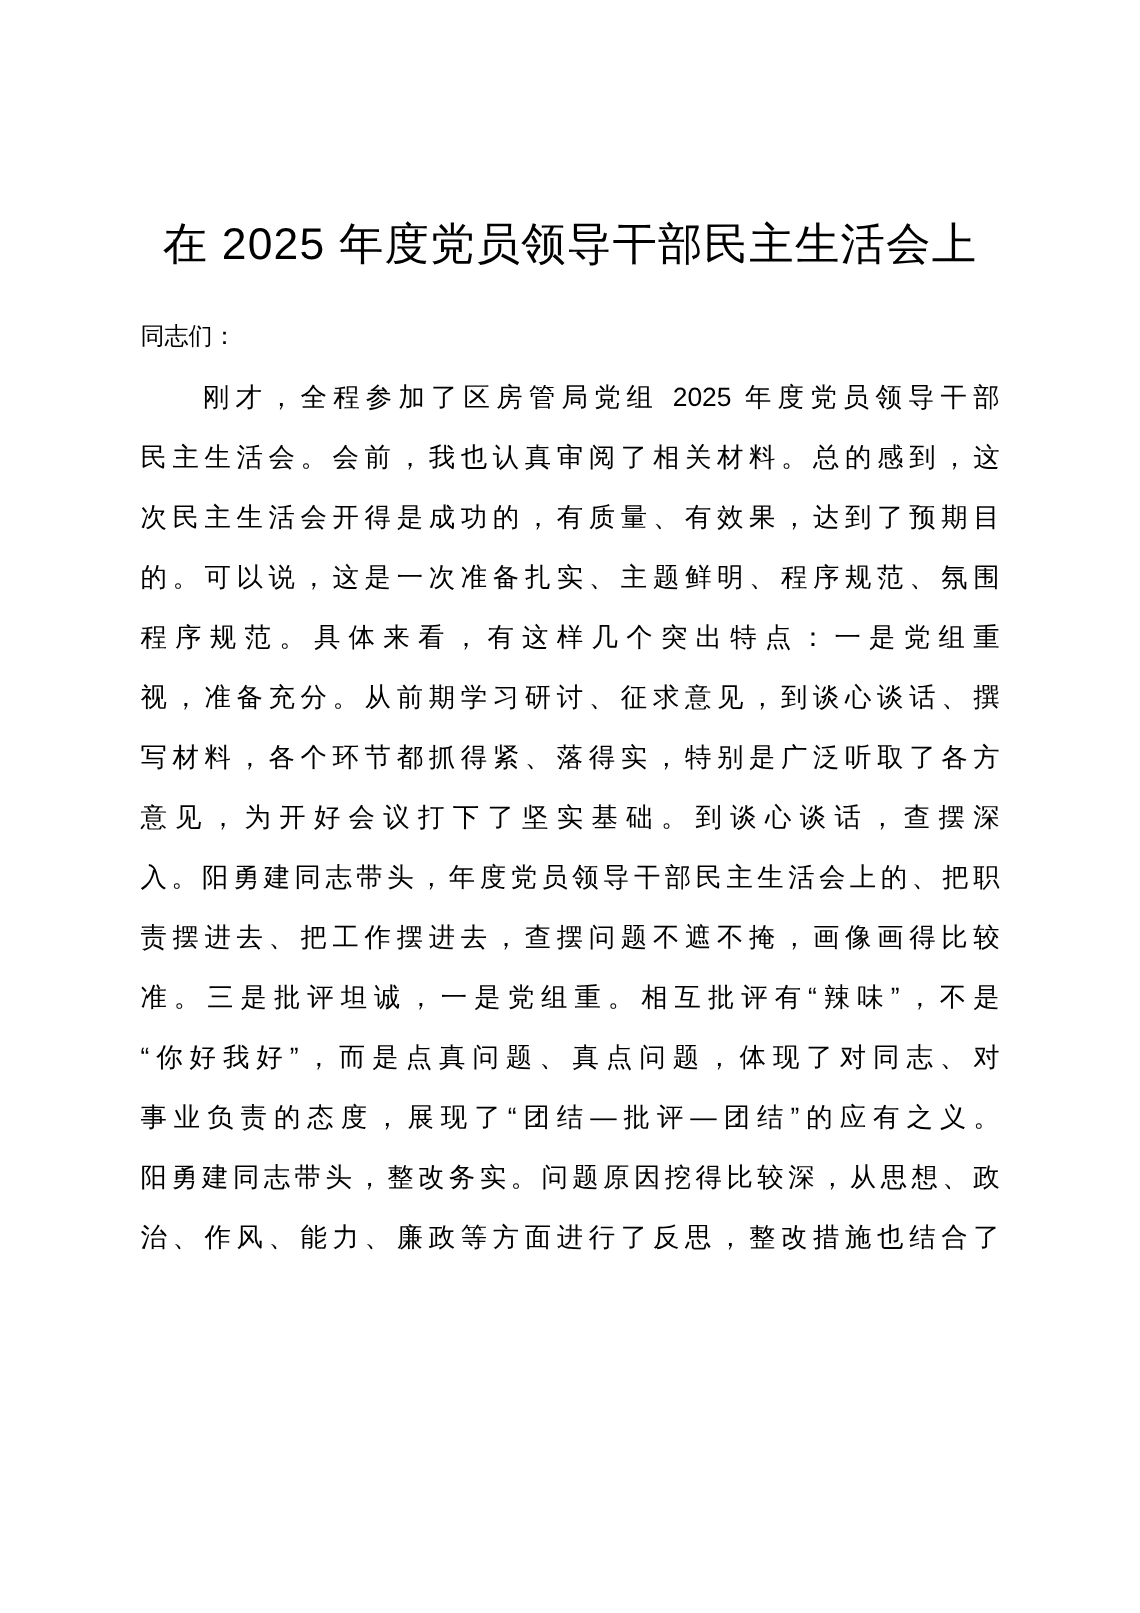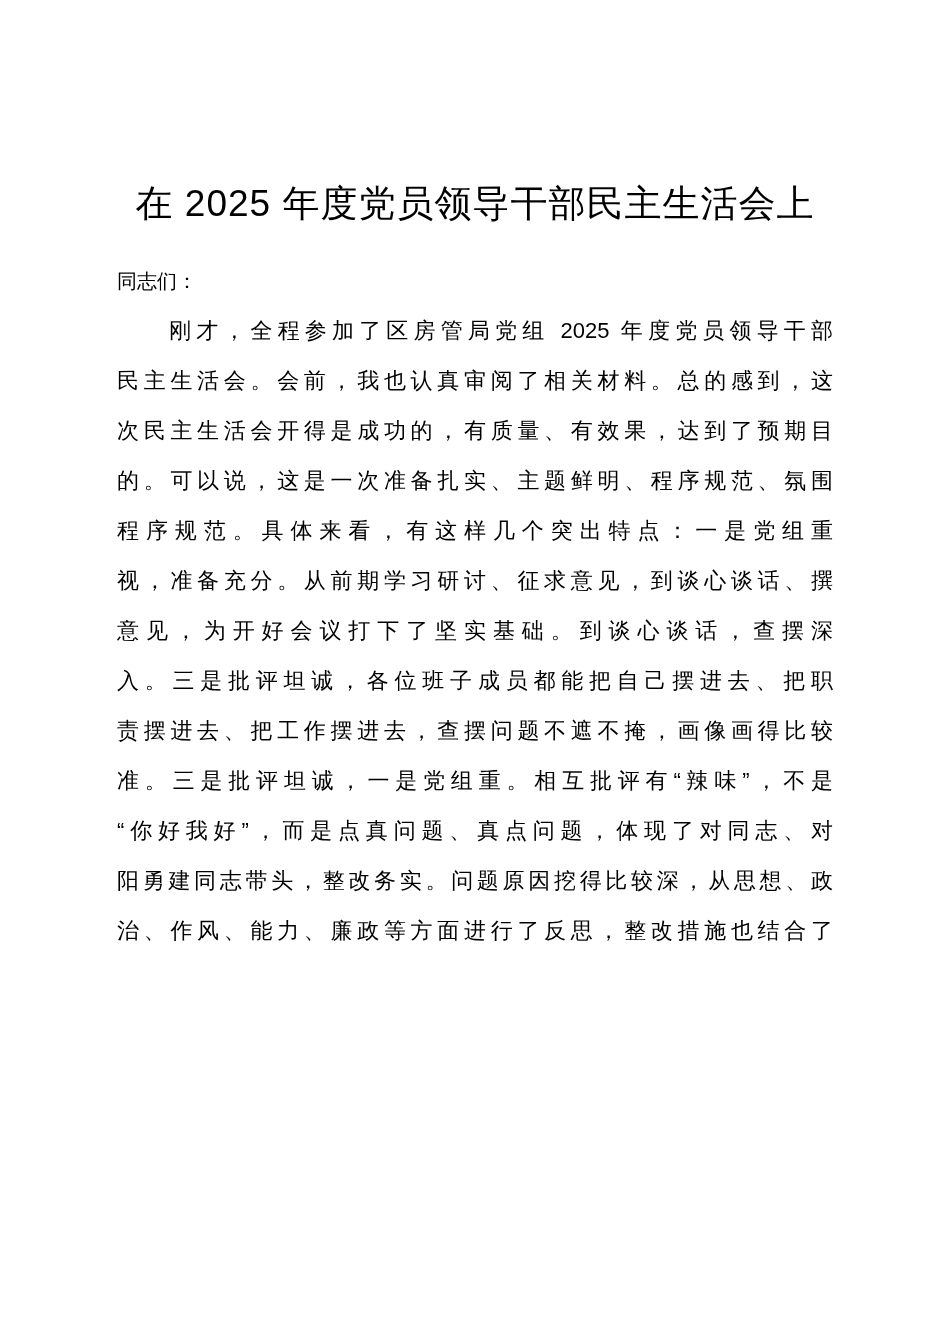--- a/index.html
+++ b/index.html
@@ -66,22 +66,24 @@
 
   <div class="salutation">同志们：</div>
 
   <div class="doc-body">
     <div class="body-line indent">刚才，全程参加了区房管局党组 2025 年度党员领导干部</div>
     <div class="body-line">民主生活会。会前，我也认真审阅了相关材料。总的感到，这</div>
     <div class="body-line">次民主生活会开得是成功的，有质量、有效果，达到了预期目</div>
     <div class="body-line">的。可以说，这是一次准备扎实、主题鲜明、程序规范、氛围</div>
     <div class="body-line">程序规范。具体来看，有这样几个突出特点：一是党组重</div>
     <div class="body-line">视，准备充分。从前期学习研讨、征求意见，到谈心谈话、撰</div>
+    <div class="body-line">写材料，各个环节都抓得紧、落得实，特别是广泛听取了各方</div>
     <div class="body-line">意见，为开好会议打下了坚实基础。到谈心谈话，查摆深</div>
-    <div class="body-line">入。三是批评坦诚，各位班子成员都能把自己摆进去、把职</div>
+    <div class="body-line">入。阳勇建同志带头，年度党员领导干部民主生活会上的、把职</div>
     <div class="body-line">责摆进去、把工作摆进去，查摆问题不遮不掩，画像画得比较</div>
     <div class="body-line">准。三是批评坦诚，一是党组重。相互批评有“辣味”，不是</div>
     <div class="body-line">“你好我好”，而是点真问题、真点问题，体现了对同志、对</div>
+    <div class="body-line">事业负责的态度，展现了“团结—批评—团结”的应有之义。</div>
     <div class="body-line">阳勇建同志带头，整改务实。问题原因挖得比较深，从思想、政</div>
     <div class="body-line">治、作风、能力、廉政等方面进行了反思，整改措施也结合了</div>
   </div>
 
 </div>
 
 </body></html>

